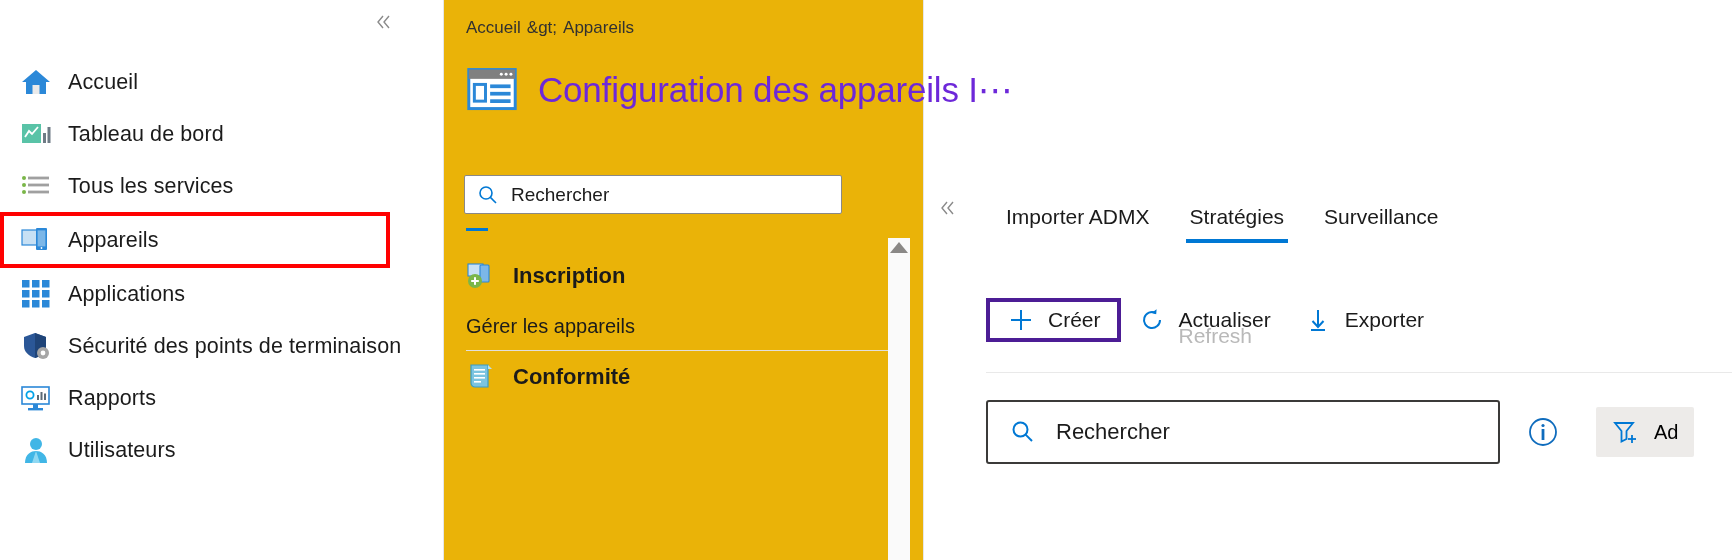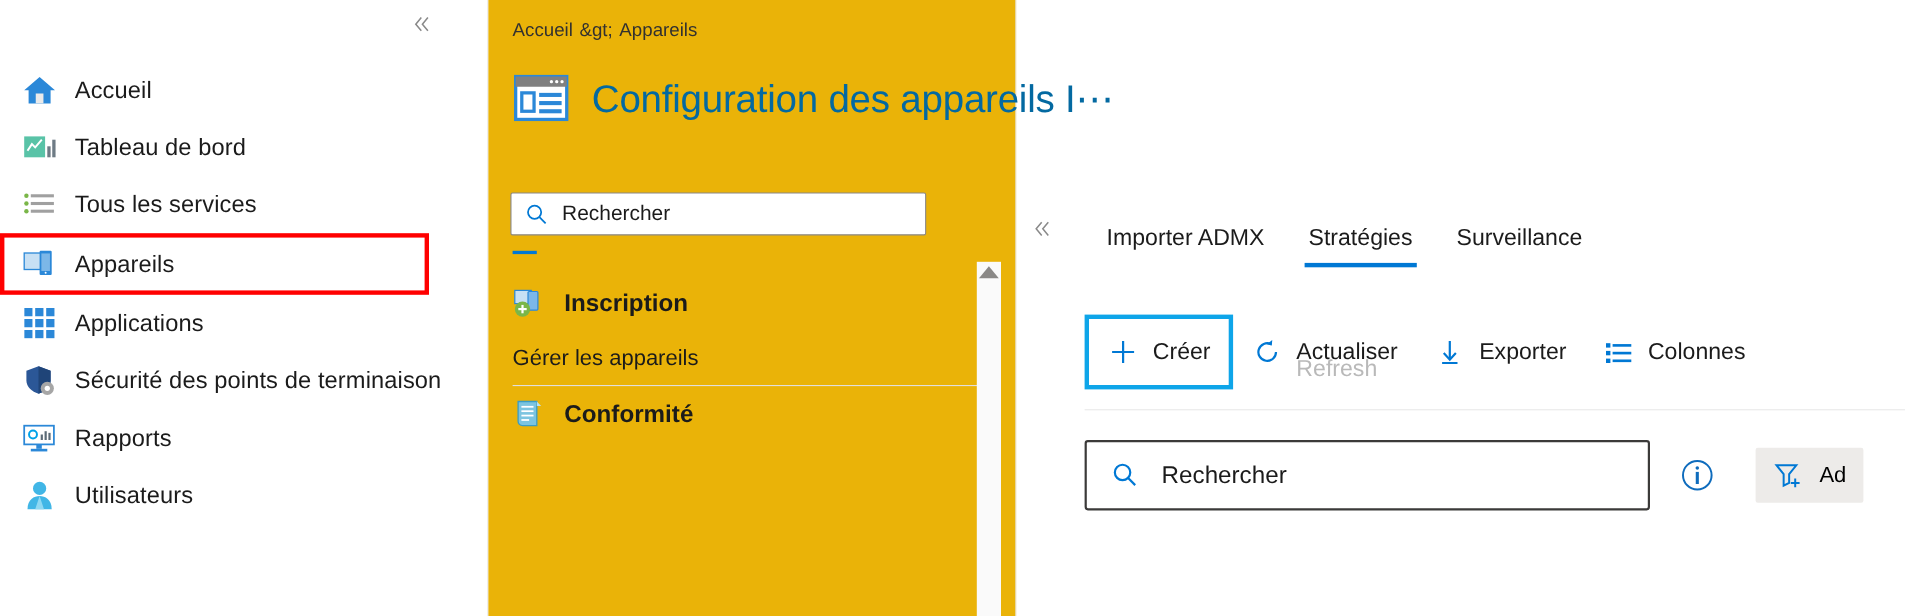--- a/index.html
+++ b/index.html
@@ -132,21 +132,21 @@
     height: 56px;
     flex: 0 0 56px;
     margin-right: 18px;
     display: flex;
     align-items: center;
     justify-content: center;
   }
   .page-title {
     font-size: 35px;
     font-weight: 400;
-    color: #0369a1;
+    color: #6d28d9;
     white-space: nowrap;
     letter-spacing: -0.2px;
   }
 
   .mid-search {
     position: absolute;
     top: 175px;
     left: 20px;
     width: 378px;
     height: 39px;
@@ -313,23 +313,23 @@
     align-items: center;
     justify-content: center;
     margin-right: 12px;
   }
   .cmd .cmd-label {
     font-size: 21px;
     color: #1b1b1b;
     white-space: nowrap;
   }
   .cmd.highlight {
-    border: 4px solid #0ea5e9;
-    box-sizing: border-box;
-    height: 68px;
+    border: 4px solid #4c1d95;
+    box-sizing: border-box;
+    height: 44px;
   }
   .ghost {
     position: absolute;
     font-size: 21px;
     color: #b9b9b9;
     white-space: nowrap;
     pointer-events: none;
     z-index: 0;
   }
 
@@ -635,33 +635,20 @@
         <span class="cmd-ico">
           <svg width="28" height="28" viewBox="0 0 28 28">
             <line x1="14" y1="4" x2="14" y2="20" stroke="#0078d4" stroke-width="2"></line>
             <path d="M8.5 15 L14 21 L19.5 15" fill="none" stroke="#0078d4" stroke-width="2"></path>
             <line x1="7" y1="24" x2="21" y2="24" stroke="#0078d4" stroke-width="2"></line>
           </svg>
         </span>
         <span class="cmd-label">Exporter</span>
       </div>
 
-      <div class="cmd">
-        <span class="cmd-ico">
-          <svg width="28" height="28" viewBox="0 0 28 28">
-            <rect x="3" y="6" width="4" height="4" fill="#0078d4"></rect>
-            <rect x="9" y="6.8" width="17" height="2.4" fill="#0078d4"></rect>
-            <rect x="3" y="13" width="4" height="4" fill="#0078d4"></rect>
-            <rect x="9" y="13.8" width="17" height="2.4" fill="#0078d4"></rect>
-            <rect x="3" y="20" width="4" height="4" fill="#0078d4"></rect>
-            <rect x="9" y="20.8" width="17" height="2.4" fill="#0078d4"></rect>
-          </svg>
-        </span>
-        <span class="cmd-label">Colonnes</span>
-      </div>
 
     </div>
 
     <div class="hrule"></div>
 
     <div class="filterrow">
       <div class="main-search">
         <span class="srch-ico">
           <svg width="26" height="26" viewBox="0 0 26 26">
             <circle cx="10.5" cy="10.5" r="7" fill="none" stroke="#0078d4" stroke-width="2"></circle>

